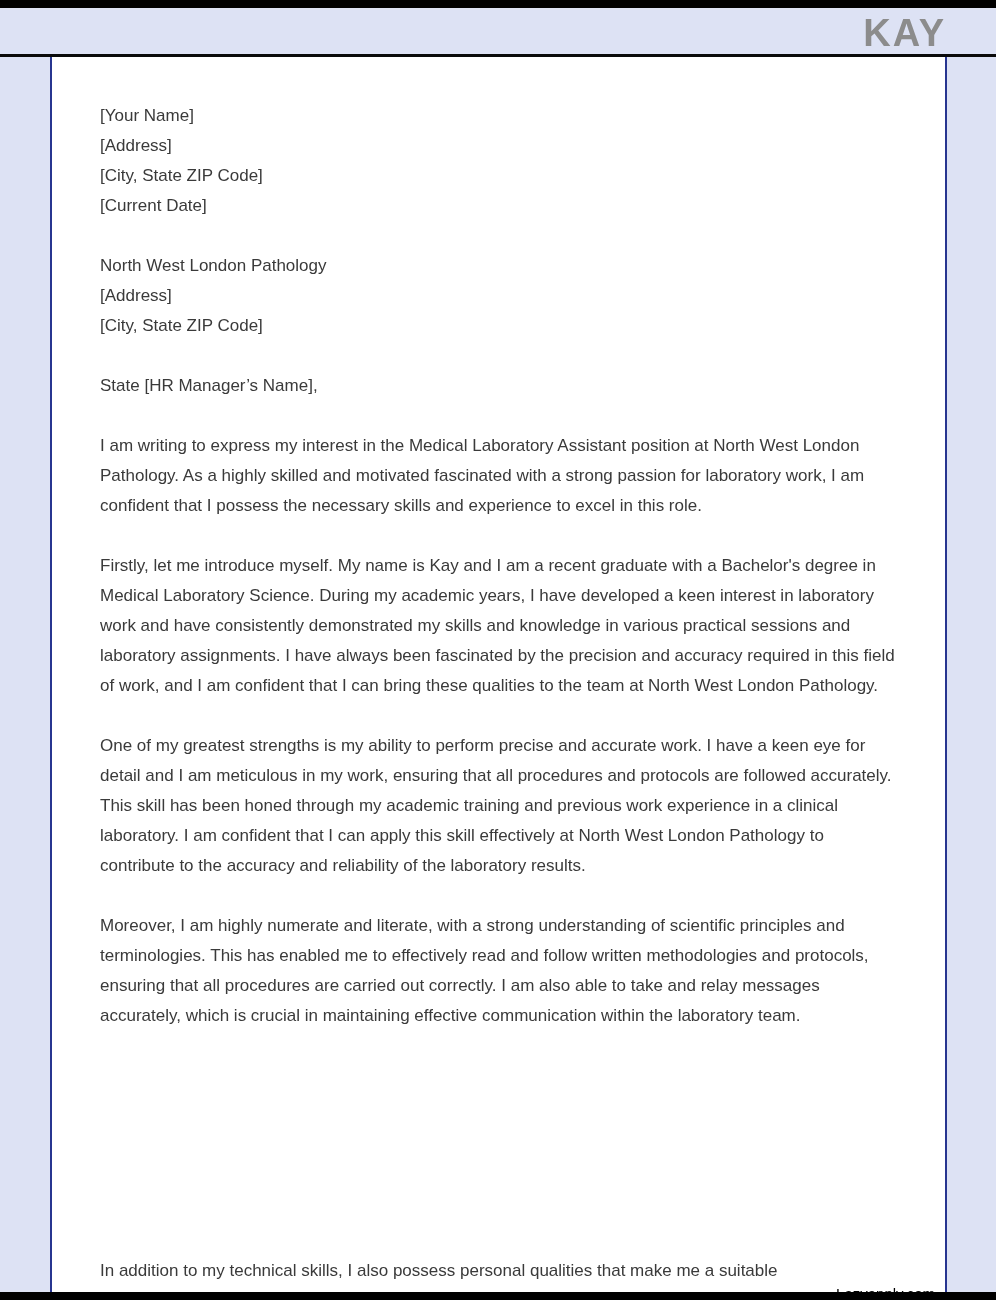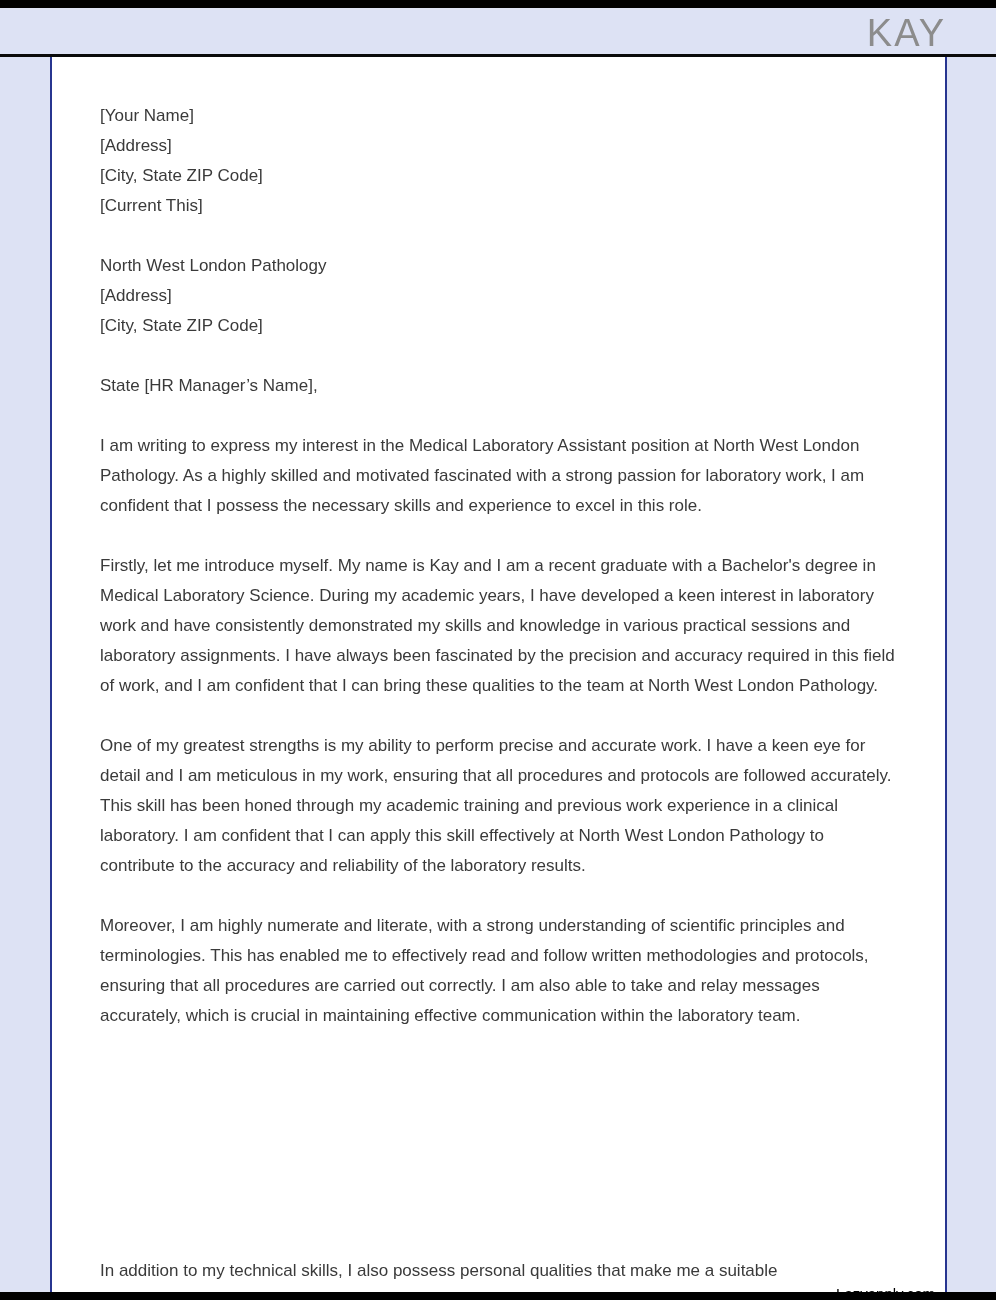--- a/index.html
+++ b/index.html
@@ -16,21 +16,21 @@
   }
   .bottom-bar {
     position: absolute; bottom: 0; left: 0; width: 996px; height: 8px;
     background: #000; z-index: 5;
   }
   .logo {
     position: absolute; top: 12px; right: 50px;
     font-size: 38px; line-height: 42px;
     color: #8c8c8c;
     letter-spacing: 2px;
-    font-weight: 400;
+    font-weight: 700;
   }
   .top-rule {
     position: absolute; top: 54px; left: 0; width: 996px; height: 3px;
     background: #0a0a0a; z-index: 3;
   }
   .page {
     position: absolute; left: 50px; width: 897px;
     background: #ffffff;
     border-left: 2px solid #273590;
     border-right: 2px solid #273590;
@@ -69,21 +69,21 @@
   <div class="logo">KAY</div>
 
   <div class="top-rule"></div>
 
   <div class="page page1">
 
     <div class="block">
       <div class="line">[Your Name]</div>
       <div class="line">[Address]</div>
       <div class="line">[City, State ZIP Code]</div>
-      <div class="line">[Current This]</div>
+      <div class="line">[Current Date]</div>
     </div>
 
     <div class="block">
       <div class="line">North West London Pathology</div>
       <div class="line">[Address]</div>
       <div class="line">[City, State ZIP Code]</div>
     </div>
 
     <div class="line salutation">State [HR Manager’s Name],</div>
 

